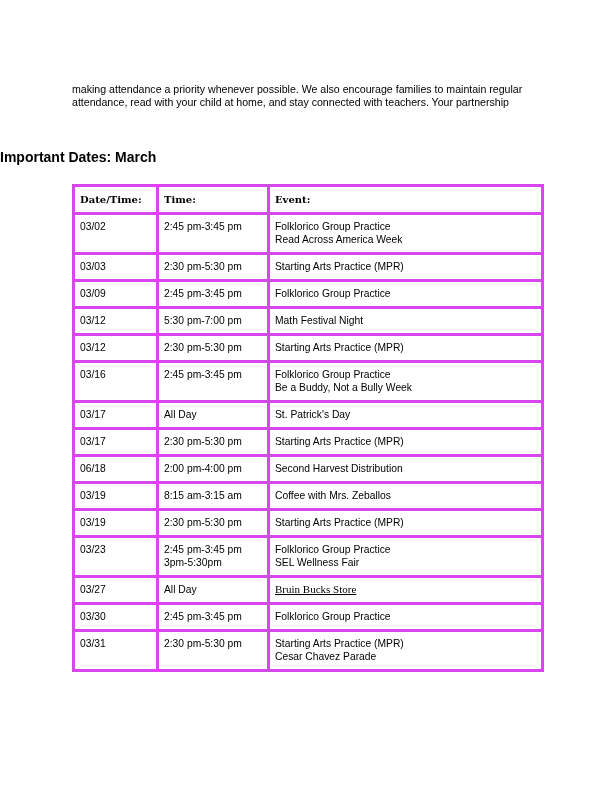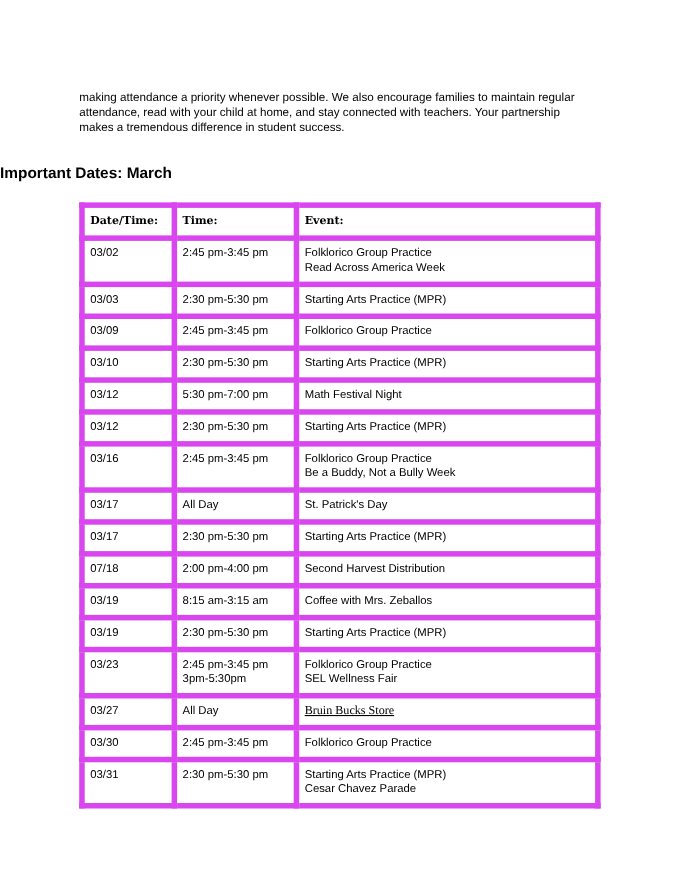--- a/index.html
+++ b/index.html
@@ -14,21 +14,21 @@
       font-family: "Liberation Sans", sans-serif; font-weight: bold; font-size: 14px; line-height: 18px;
     }
     table.dates {
       position: absolute; left: 72px; top: 184px; width: 469px;
       border-collapse: collapse; table-layout: fixed;
     }
     table.dates col.c1 { width: 84px; }
     table.dates col.c2 { width: 111px; }
     table.dates col.c3 { width: 274px; }
     table.dates td, table.dates th {
-      border: 5px solid #d946ef; vertical-align: top; text-align: left;
+      border: 3px solid #d946ef; vertical-align: top; text-align: left;
       padding: 5px 4px 3px 5px;
       font-size: 10.3px; line-height: 13.4px;
     }
     table.dates th {
       font-family: "DejaVu Serif", "Liberation Serif", serif; font-weight: bold; font-size: 10px;
       height: 16px; padding-top: 6px;
     }
     td.date, td.time { font-family: Liberation Sans, sans-serif; font-size: 11px; }
     td.event { font-family: "Liberation Sans", "DejaVu Sans", sans-serif; }
     td.event.serif { font-family: "Liberation Serif", "DejaVu Serif", serif; font-size: 11px; text-decoration: underline; }
@@ -37,21 +37,20 @@
     .line { display: block; white-space: nowrap; }
     .italic { }
   </style>
 </head>
 <body>
 
 <div class="intro">
   <p>
     <span class="line">making attendance a priority whenever possible. We also encourage families to maintain regular</span>
     <span class="line">attendance, read with your child at home, and stay connected with teachers. Your partnership</span>
-    <span class="line">makes a tremendous difference in student success.</span>
   </p>
 </div>
 
 <div class="title">Important Dates: March</div>
 
 <table class="dates">
   <colgroup>
       <col class="c1">
       <col class="c2">
       <col class="c3">
@@ -86,29 +85,20 @@
       <tr class="single">
         <td class="date">03/09</td>
         <td class="time">
           <span class="line">2:45 pm-3:45 pm</span>
         </td>
         <td class="event">
           <span class="line">Folklorico Group Practice</span>
         </td>
       </tr>
       <tr class="single">
-        <td class="date">03/10</td>
-        <td class="time">
-          <span class="line">2:30 pm-5:30 pm</span>
-        </td>
-        <td class="event">
-          <span class="line">Starting Arts Practice (MPR)</span>
-        </td>
-      </tr>
-      <tr class="single">
         <td class="date">03/12</td>
         <td class="time">
           <span class="line">5:30 pm-7:00 pm</span>
         </td>
         <td class="event">
           <span class="line">Math Festival Night</span>
         </td>
       </tr>
       <tr class="single">
         <td class="date">03/12</td>
@@ -141,21 +131,21 @@
       <tr class="single">
         <td class="date">03/17</td>
         <td class="time">
           <span class="line">2:30 pm-5:30 pm</span>
         </td>
         <td class="event">
           <span class="line">Starting Arts Practice (MPR)</span>
         </td>
       </tr>
       <tr class="single">
-        <td class="date">07/18</td>
+        <td class="date">06/18</td>
         <td class="time">
           <span class="line">2:00 pm-4:00 pm</span>
         </td>
         <td class="event">
           <span class="line">Second Harvest Distribution</span>
         </td>
       </tr>
       <tr class="single">
         <td class="date">03/19</td>
         <td class="time">

